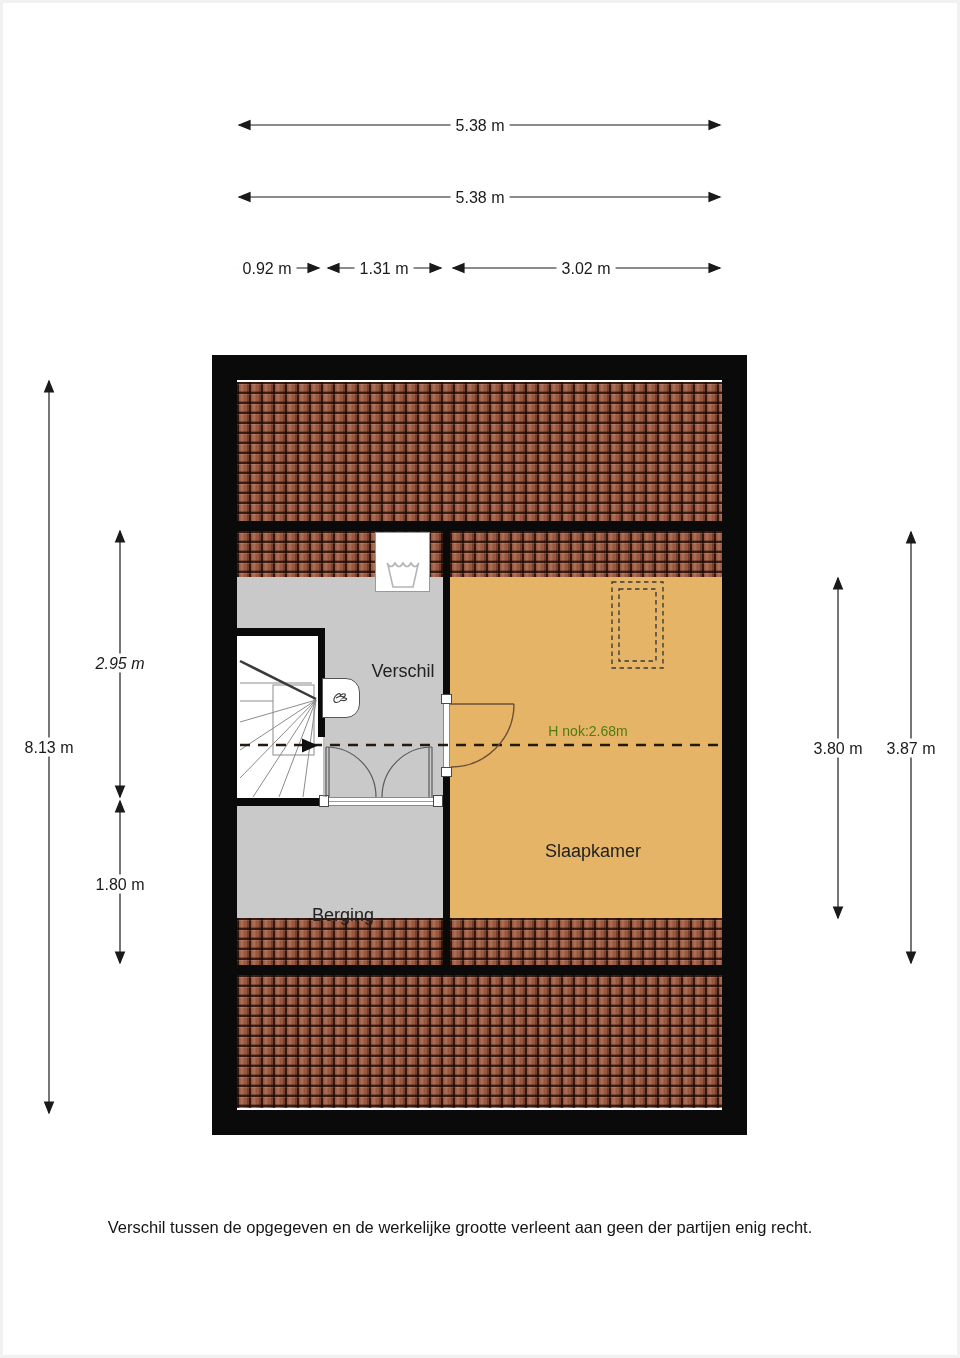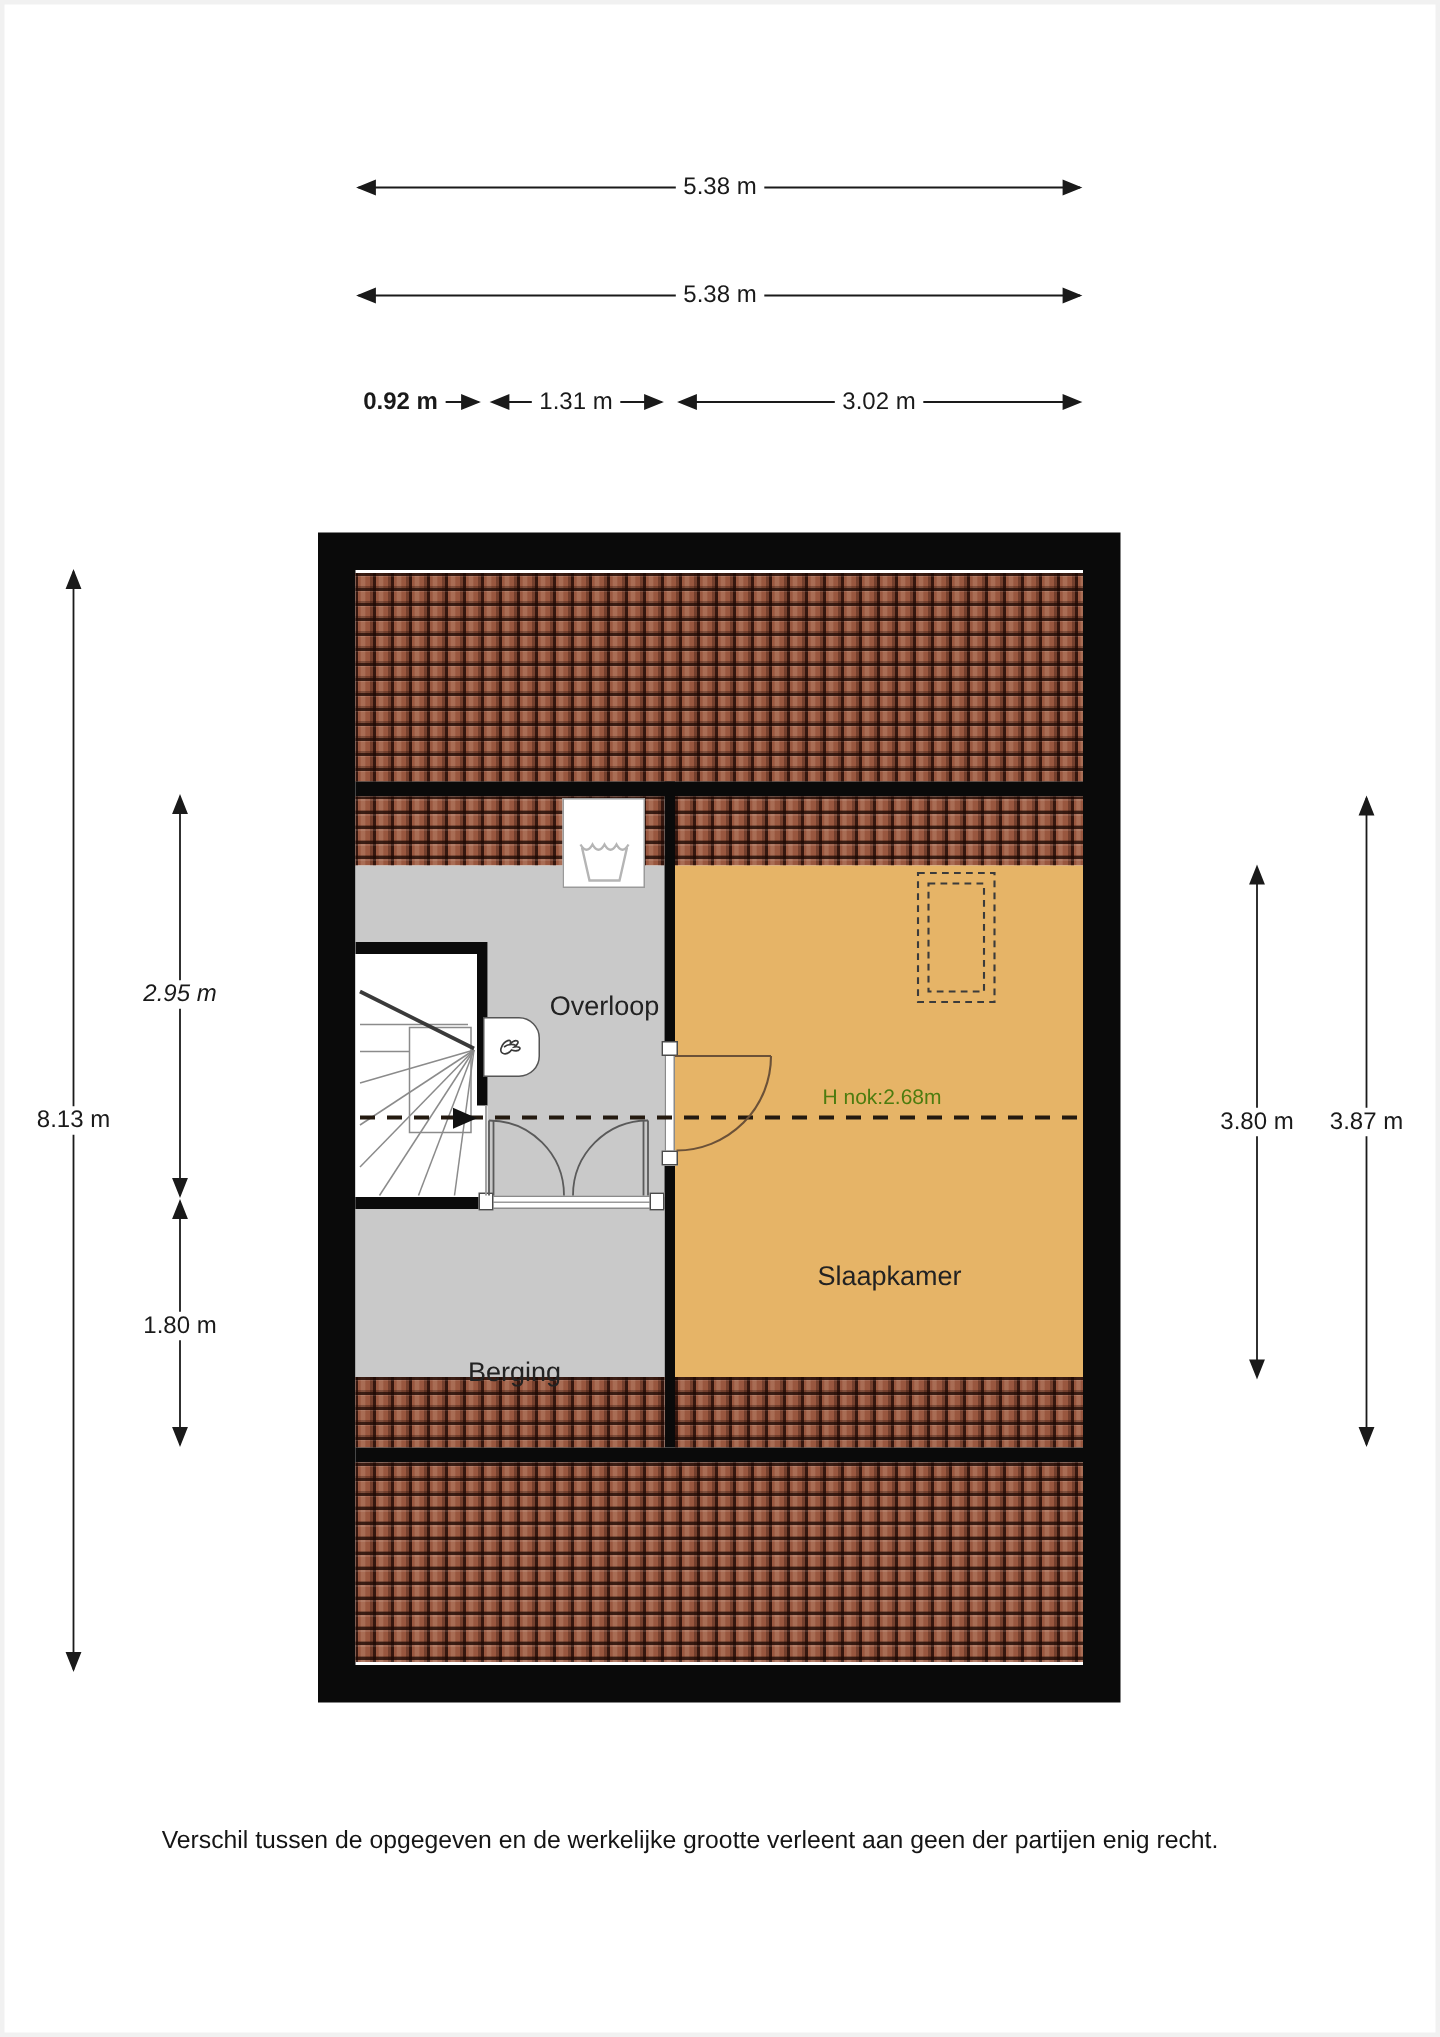--- a/index.html
+++ b/index.html
@@ -176,29 +176,29 @@
         <polygon points="838,918 833.6,907 842.4,907"></polygon>
 
       <line x1="911" y1="532" x2="911" y2="963"></line>
       <polygon points="911,532 906.6,543 915.4,543"></polygon>
         <polygon points="911,963 906.6,952 915.4,952"></polygon>
     </g>
   </svg>
 
   <div class="dim-label" style="left:480px;top:125px;">5.38 m</div>
   <div class="dim-label" style="left:480px;top:197px;">5.38 m</div>
-  <div class="dim-label" style="left:267px;top:268px;font-weight:bold;">0.92 m</div>
+  <div class="dim-label" style="left:267px;top:268px;">0.92 m</div>
   <div class="dim-label" style="left:384px;top:268px;">1.31 m</div>
   <div class="dim-label" style="left:586px;top:268px;">3.02 m</div>
   <div class="dim-label" style="left:49px;top:747px;">8.13 m</div>
   <div class="dim-label" style="left:120px;top:663px;font-style:italic;">2.95 m</div>
   <div class="dim-label" style="left:120px;top:884px;">1.80 m</div>
   <div class="dim-label" style="left:838px;top:748px;">3.80 m</div>
   <div class="dim-label" style="left:911px;top:748px;">3.87 m</div>
 
-  <div class="room-label" style="left:403px;top:671px;">Overloop</div>
+  <div class="room-label" style="left:403px;top:671px;">Verschil</div>
   <div class="room-label" style="left:343px;top:883px;margin-top:32px;">Berging</div>
   <div class="room-label" style="left:593px;top:851px;">Slaapkamer</div>
   <div class="ridge-label" style="left:588px;top:731px;">H nok:2.68m</div>
 
   <div class="footer">Verschil tussen de opgegeven en de werkelijke grootte verleent aan geen der partijen enig recht.</div>
 
 </div>
 
 </body></html>

